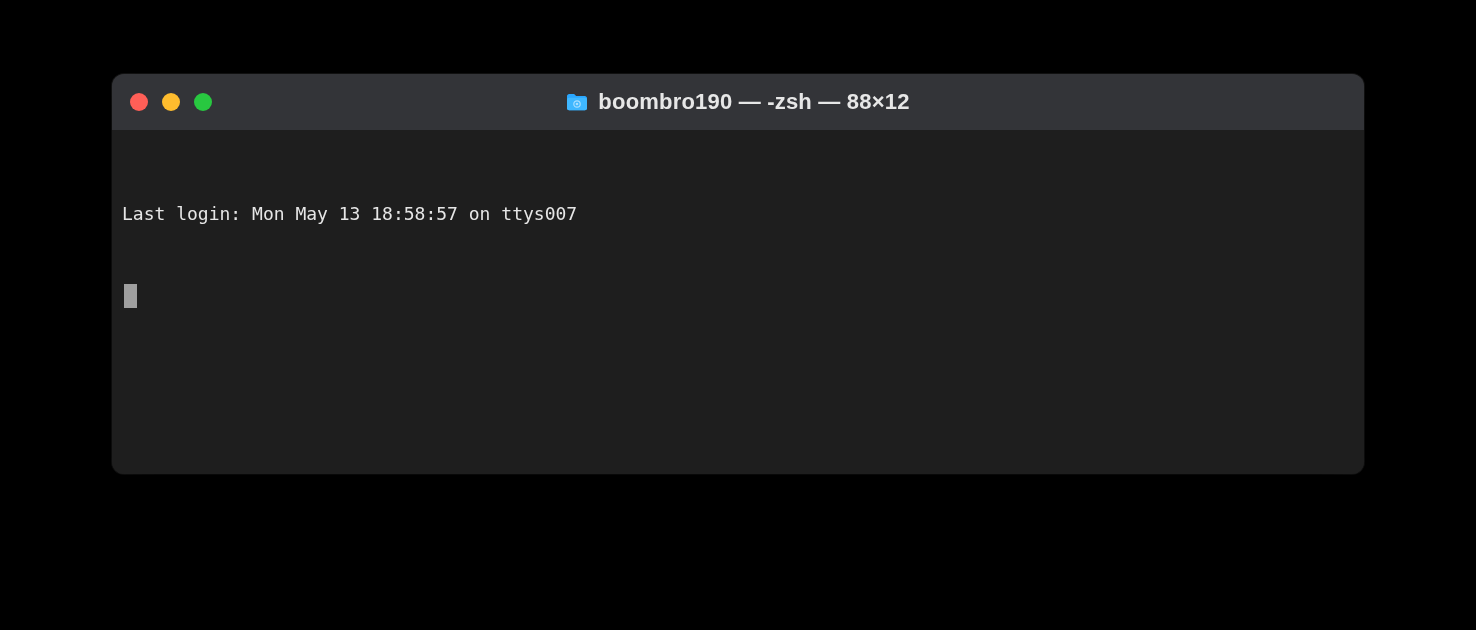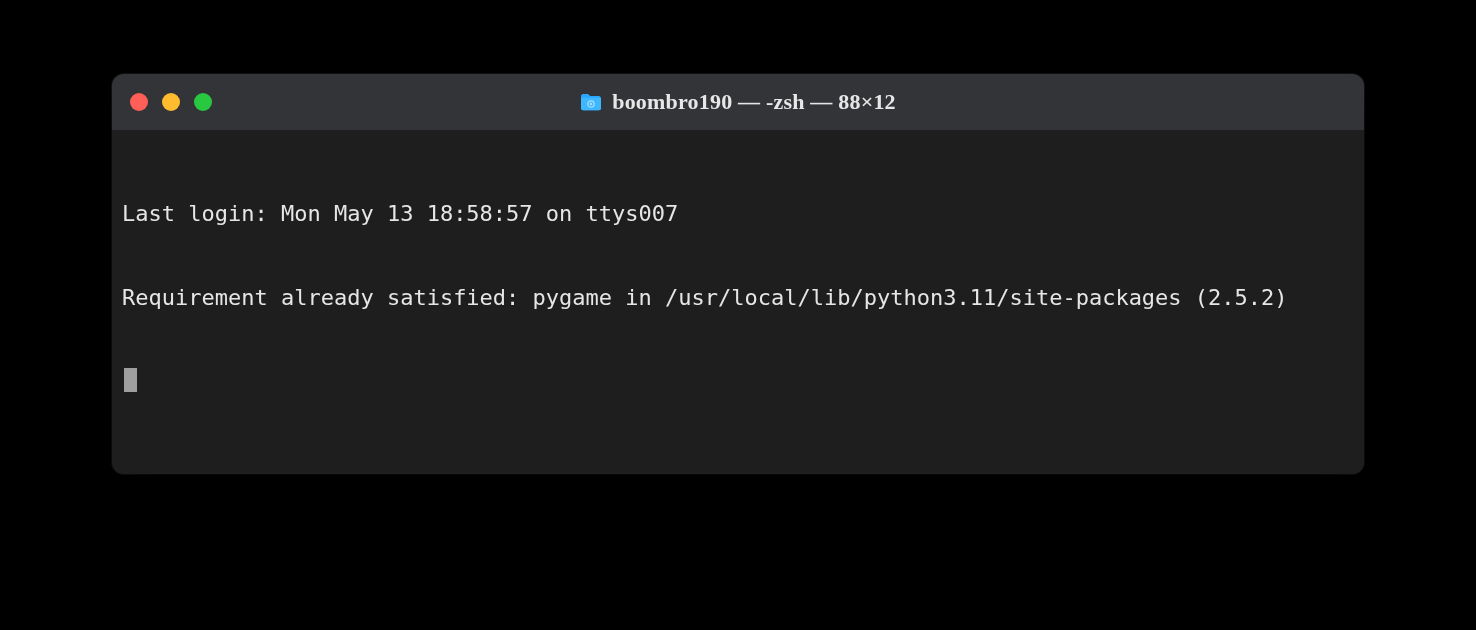--- a/index.html
+++ b/index.html
@@ -57,31 +57,31 @@
     gap: 10px;
   }
   .folder-icon {
     width: 22px;
     height: 18px;
     position: relative;
   }
   .folder-icon svg { display:block; }
   .title-text {
     color: #e7e7e7;
-    font-family: Liberation Serif, serif;
+    font-family: Liberation Sans, sans-serif;
     font-weight: 600;
     font-size: 22px;
     letter-spacing: 0.2px;
   }
   .terminal-body {
     flex: 1;
     background: #1e1e1e;
     padding: 14px 10px 10px 10px;
     color: #e6e6e6;
-    font-size: 22px;
+    font-size: 18px;
     line-height: 28px;
     white-space: pre;
     font-family: "SF Mono","Menlo","Consolas",monospace;
     position: relative;
   }
   .line { display:block; }
   .bracket-row {
     display: flex;
     justify-content: space-between;
   }
@@ -115,17 +115,16 @@
           <circle cx="11" cy="11" r="3.2" fill="none" stroke="#ffffff" stroke-width="1.2" opacity="0.55"></circle>
           <circle cx="11" cy="11" r="1.3" fill="#ffffff" opacity="0.55"></circle>
         </svg>
       </span>
       <span class="title-text">boombro190 — -zsh — 88×12</span>
     </div>
   </div>
 
   <div class="terminal-body">
     <span class="line">Last login: Mon May 13 18:58:57 on ttys007</span>
-    <span class="line">Requirement already satisfied: pygame in /usr/local/lib/python3.11/site-packages (2.5.2)</span>
     <span class="line"><span class="cursor"></span></span>
   </div>
 
 </div>
 
 </body></html>

